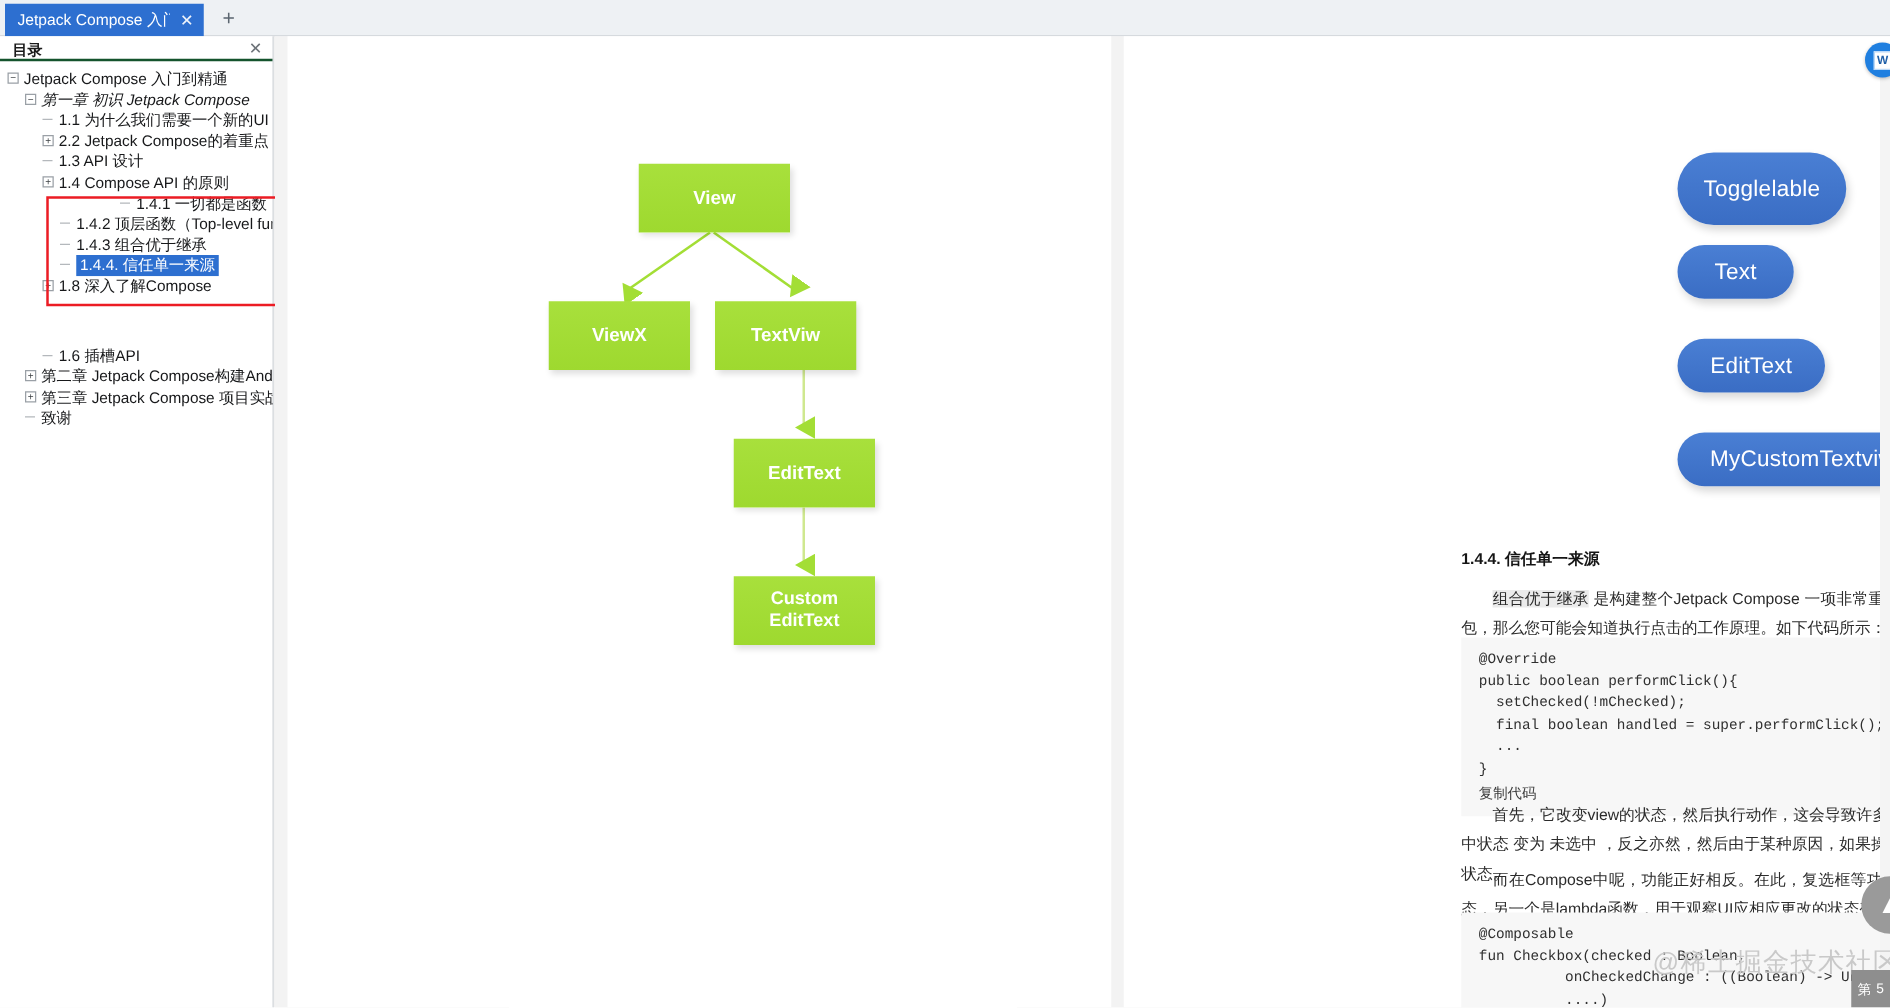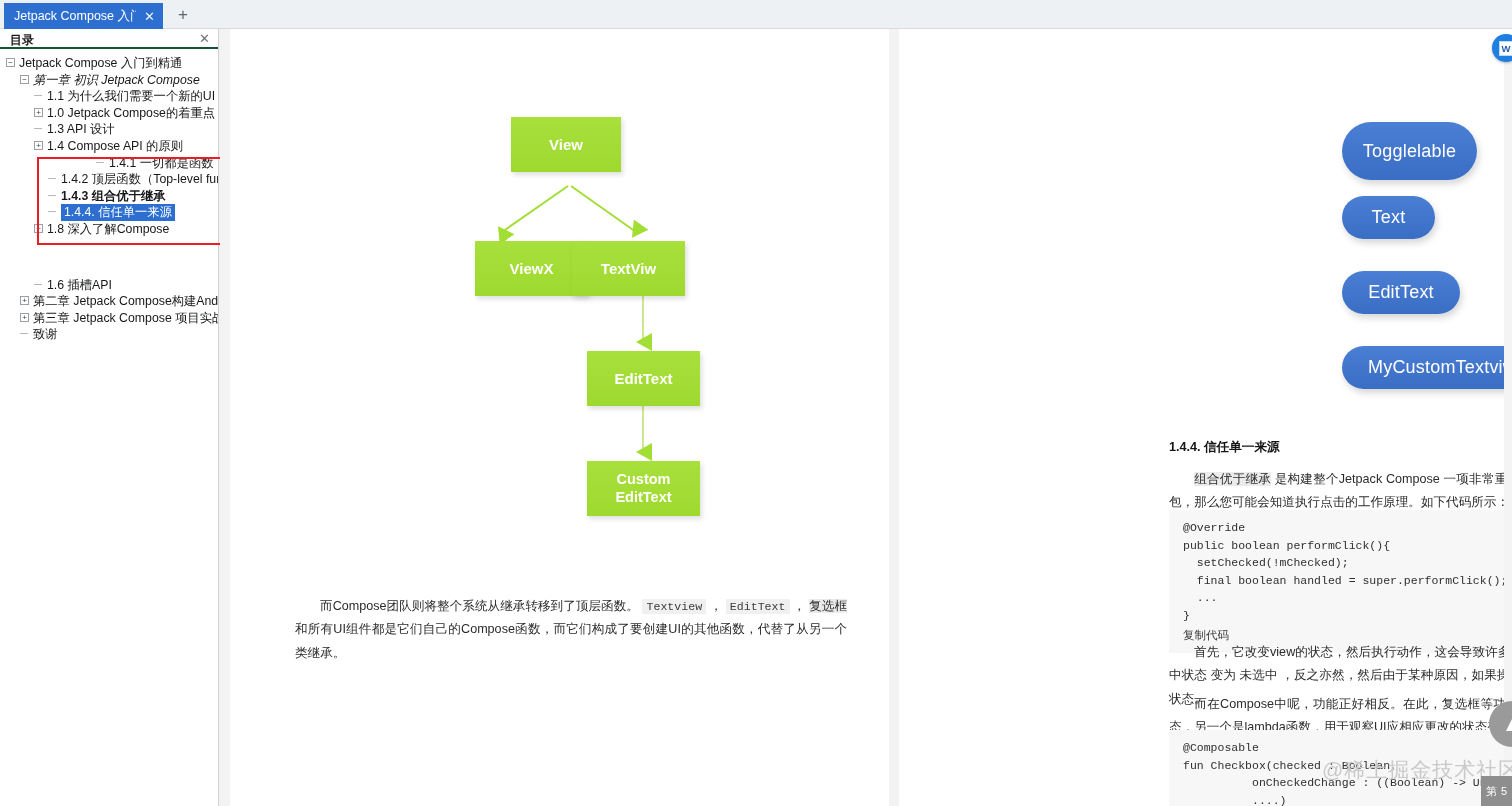--- a/index.html
+++ b/index.html
@@ -88,22 +88,22 @@
   
   .flow { position: absolute; left: 0; top: 0; width: 659px; height: 500px; }
   .gbox {
     position: absolute;
     background: linear-gradient(180deg,#a8e03c 0%, #9ed92f 100%);
     color: #ffffff; font-weight: bold; font-size: 15px;
     display: flex; align-items: center; justify-content: center;
     text-align: center; line-height: 1.2;
     box-shadow: 2px 3px 5px rgba(0,0,0,.13);
   }
-  .b-view     { left: 281px; top: 88px; width: 110px; height: 55px; }
-  .b-viewx    { left: 209px; top: 212px; width: 113px; height: 55px; margin-left: 36px; }
+  .b-view     { left: 281px; top: 102px; width: 121px; height: 55px; }
+  .b-viewx    { left: 209px; top: 212px; width: 113px; height: 55px; }
   .b-textviw  { left: 342px; top: 212px; width: 113px; height: 55px; }
   .b-edittext { left: 357px; top: 322px; width: 113px; height: 55px; }
   .b-custom   { left: 357px; top: 432px; width: 113px; height: 55px; font-size: 14.5px; }
   .flow svg { position: absolute; left: 0; top: 0; width: 659px; height: 500px; }
 
   
   .para {
     position: absolute; font-size: 12.6px; color: #2b2b2b;
     line-height: 1.85; text-align: justify;
   }
@@ -212,39 +212,39 @@
         <div class="node" style="padding-left: 20px;">
           <span class="exp" style="left: 20px;">−</span>
           <span class="lbl" style="left: 33px; font-style: italic;">第一章 初识 Jetpack Compose</span>
         </div>
         <div class="node" style="padding-left: 34px;">
           <span class="dash" style="left: 34px;"></span>
           <span class="lbl" style="left: 47px;">1.1 为什么我们需要一个新的UI 工具?</span>
         </div>
         <div class="node" style="padding-left: 34px;">
           <span class="exp" style="left: 34px;">+</span>
-          <span class="lbl" style="left: 47px;">1.0 Jetpack Compose的着重点</span>
+          <span class="lbl" style="left: 47px;">2.2 Jetpack Compose的着重点</span>
         </div>
         <div class="node" style="padding-left: 34px;">
           <span class="dash" style="left: 34px;"></span>
           <span class="lbl" style="left: 47px;">1.3 API 设计</span>
         </div>
         <div class="node" style="padding-left: 34px;">
           <span class="exp" style="left: 34px;">+</span>
           <span class="lbl" style="left: 47px;">1.4 Compose API 的原则</span>
         </div>
         <div class="node" style="padding-left: 48px; margin-left: 48px;">
           <span class="dash" style="left: 48px;"></span>
           <span class="lbl" style="left: 61px;">1.4.1 一切都是函数</span>
         </div>
         <div class="node" style="padding-left: 48px;">
           <span class="dash" style="left: 48px;"></span>
           <span class="lbl" style="left: 61px;">1.4.2 顶层函数（Top-level functi</span>
         </div>
-        <div class="node" style="padding-left: 48px; font-weight: bold;">
+        <div class="node" style="padding-left: 48px;">
           <span class="dash" style="left: 48px;"></span>
           <span class="lbl" style="left: 61px;">1.4.3 组合优于继承</span>
         </div>
         <div class="node" style="padding-left: 48px;">
           <span class="dash" style="left: 48px;"></span>
           <span class="lbl sel" style="left: 61px;">1.4.4. 信任单一来源</span>
         </div>
         <div class="node" style="padding-left: 34px;">
           <span class="exp" style="left: 34px;">+</span>
           <span class="lbl" style="left: 47px;">1.8 深入了解Compose</span>
@@ -287,23 +287,20 @@
         </svg>
         <div class="gbox b-view">View</div>
         <div class="gbox b-viewx">ViewX</div>
         <div class="gbox b-textviw">TextViw</div>
         <div class="gbox b-edittext">EditText</div>
         <div class="gbox b-custom">
           <span id="customLabel">Custom<br>EditText</span>
         </div>
       </div>
 
-      <div class="para para-left">
-        <span class="ind"></span><span>而Compose团队则将整个系统从继承转移到了顶层函数。 </span><code class="inline">Textview</code><span> ， </span><code class="inline">EditText</code><span> ， </span><span class="hl">复选框</span><span> 和所有UI组件都是它们自己的Compose函数，而它们构成了要创建UI的其他函数，代替了从另一个类继承。</span>
-      </div>
     </div>
 
     <div class="page page-right">
 
       <div class="pill p-toggle">Togglelable</div>
       <div class="pill p-text">Text</div>
       <div class="pill p-edit">EditText</div>
       <div class="pill p-mycust">MyCustomTextviw</div>
 
       <div class="h4">1.4.4. 信任单一来源</div>

